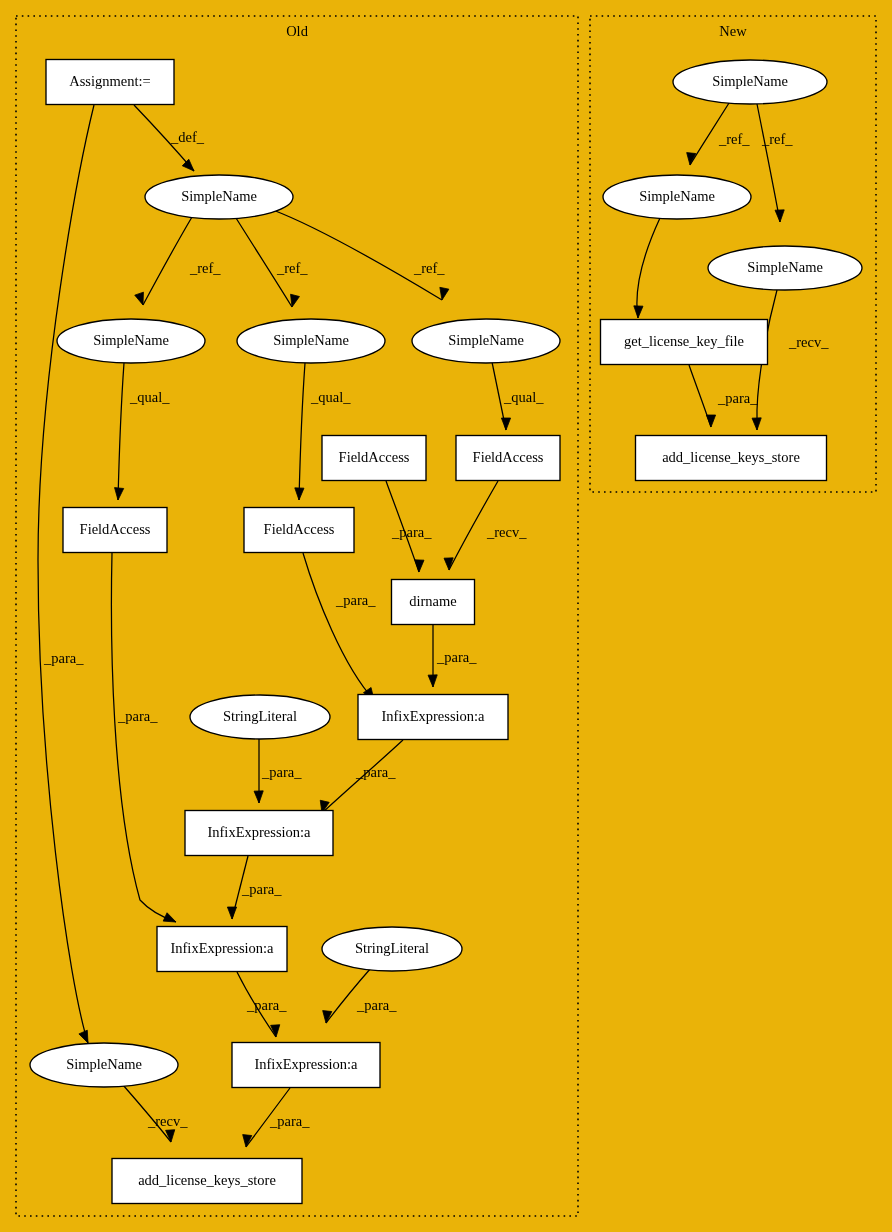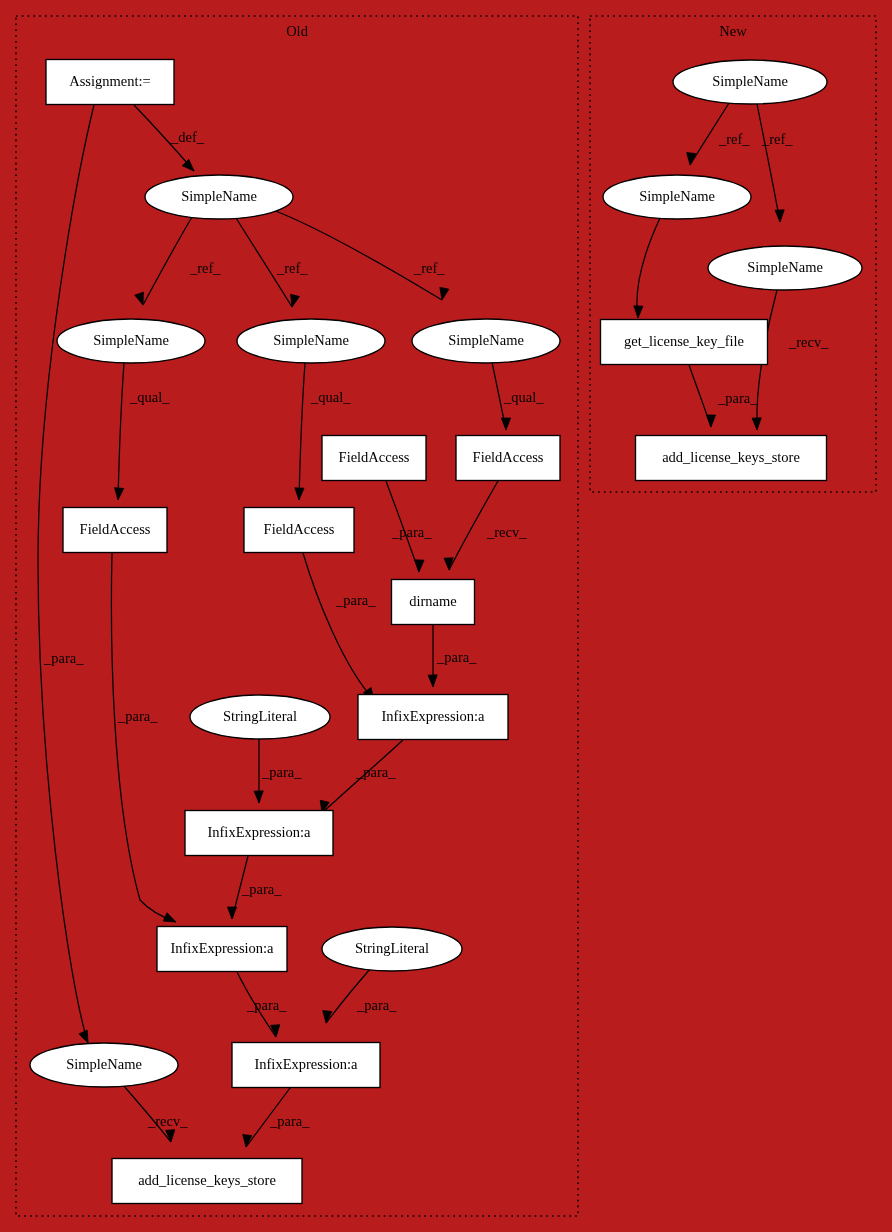--- a/index.html
+++ b/index.html
@@ -4,21 +4,21 @@
 <style>
   html, body {
     margin: 0;
     padding: 0;
     background: #ffffff;
   }
   #canvas-wrap {
     position: relative;
     width: 892px;
     height: 1232px;
-    background: #b91c1c;
+    background: #eab308;
     font-family: "Liberation Serif", "DejaVu Serif", serif;
   }
   svg#graph {
     display: block;
     width: 892px;
     height: 1232px;
   }
   .cluster-rect {
     fill: none;
     stroke: #000000;

